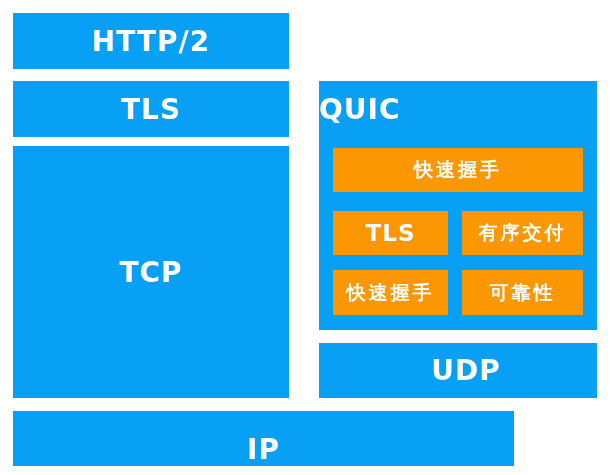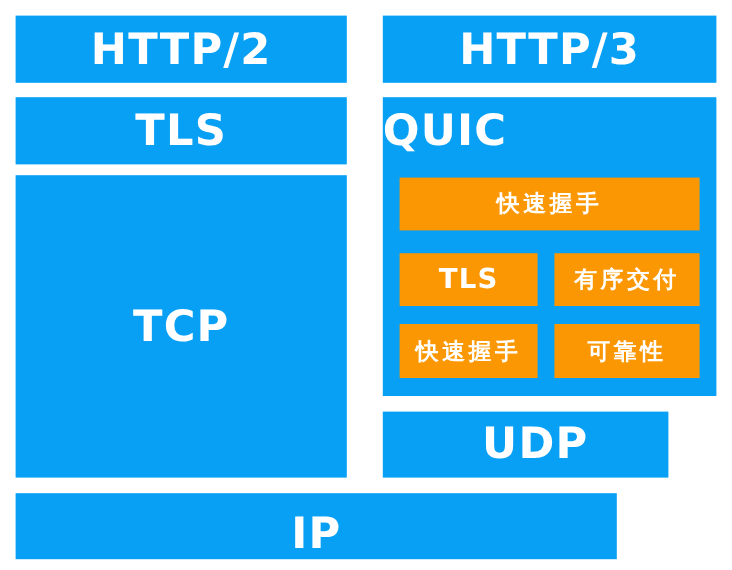--- a/index.html
+++ b/index.html
@@ -24,21 +24,21 @@
     position: absolute;
     display: flex;
     align-items: center;
     justify-content: center;
     color: var(--label_text);
     text-align: center;
   }
   .blue   { background: var(--blue); }
   .orange { background: var(--orange); }
   .proto-label {
-    font-size: 36px;
+    font-size: 28px;
     font-weight: bold;
     letter-spacing: 1px;
   }
   .cn-label {
     font-size: 19px;
     font-weight: bold;
     letter-spacing: 3px;
   }
   .sub-latin {
     font-size: 23px;
@@ -52,43 +52,40 @@
   #tcp-block   { left: 13px;  top: 146px; width: 276px; height: 252px; text-align: right; }
   #quic-block  { left: 319px; top: 81px;  width: 278px; height: 249px;
                  display: block; }
   #quic-title  { position: absolute; left: 0; top: 0; width: 100%; height: 56px;
                  display: flex; align-items: center; justify-content: flex-start; }
   #quic-multiplex   { left: 14px;  top: 67px;  width: 250px; height: 44px; }
   #quic-tls         { left: 14px;  top: 130px; width: 115px; height: 44px; }
   #quic-ordered     { left: 143px; top: 130px; width: 121px; height: 44px; }
   #quic-handshake   { left: 14px;  top: 189px; width: 115px; height: 45px; }
   #quic-reliability { left: 143px; top: 189px; width: 121px; height: 45px; }
-  #udp-block   { left: 319px; top: 343px; width: 238px; height: 55px; padding-left: 16px; }
+  #udp-block   { left: 319px; top: 343px; width: 278px; height: 55px; padding-left: 16px; }
   #ip-block    { left: 13px;  top: 411px; width: 501px; height: 55px; align-items: flex-end; }
 </style>
 </head>
 <body>
 
 <div class="canvas">
 
   <div class="block blue" id="http2-block">
     <span class="proto-label">HTTP/2</span>
   </div>
 
   <div class="block blue" id="tls-block">
     <span class="proto-label">TLS</span>
   </div>
 
   <div class="block blue" id="tcp-block">
     <span class="proto-label">TCP</span>
   </div>
 
-  <div class="block blue" id="http3-block">
-    <span class="proto-label">HTTP/3</span>
-  </div>
 
   <div class="block blue" id="quic-block">
     <div id="quic-title">
       <span class="proto-label">QUIC</span>
     </div>
 
     <div class="block orange" id="quic-multiplex">
       <span class="cn-label">快速握手</span>
     </div>
 

